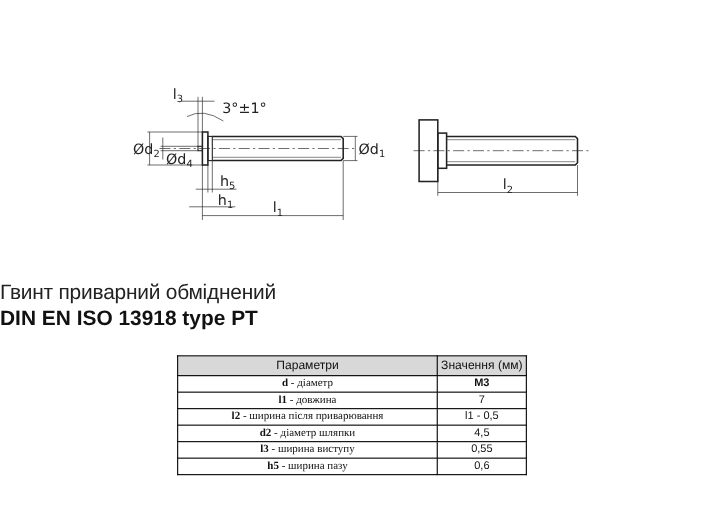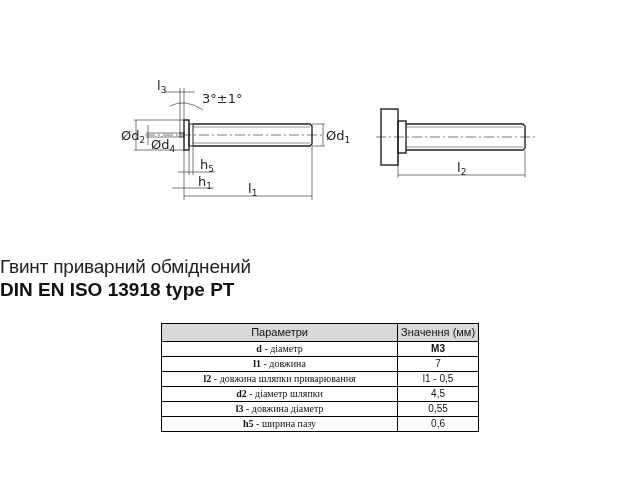--- a/index.html
+++ b/index.html
@@ -102,29 +102,29 @@
   <tbody>
     <tr>
       <td class="p"><span class="sym">d</span><span> - діаметр</span></td>
       <td class="v bold">M3</td>
     </tr>
     <tr>
       <td class="p"><span class="sym">l1</span><span> - довжина</span></td>
       <td class="v">7</td>
     </tr>
     <tr>
-      <td class="p"><span class="sym">l2</span><span> - довжина шляпки приварювання</span></td>
+      <td class="p"><span class="sym">l2</span><span> - ширина після приварювання</span></td>
       <td class="v">l1 - 0,5</td>
     </tr>
     <tr>
       <td class="p"><span class="sym">d2</span><span> - діаметр шляпки</span></td>
       <td class="v">4,5</td>
     </tr>
     <tr>
-      <td class="p"><span class="sym">l3</span><span> - довжина діаметр</span></td>
+      <td class="p"><span class="sym">l3</span><span> - ширина виступу</span></td>
       <td class="v">0,55</td>
     </tr>
     <tr>
       <td class="p"><span class="sym">h5</span><span> - ширина пазу</span></td>
       <td class="v">0,6</td>
     </tr>
   </tbody>
 </table>
 
 </body></html>

